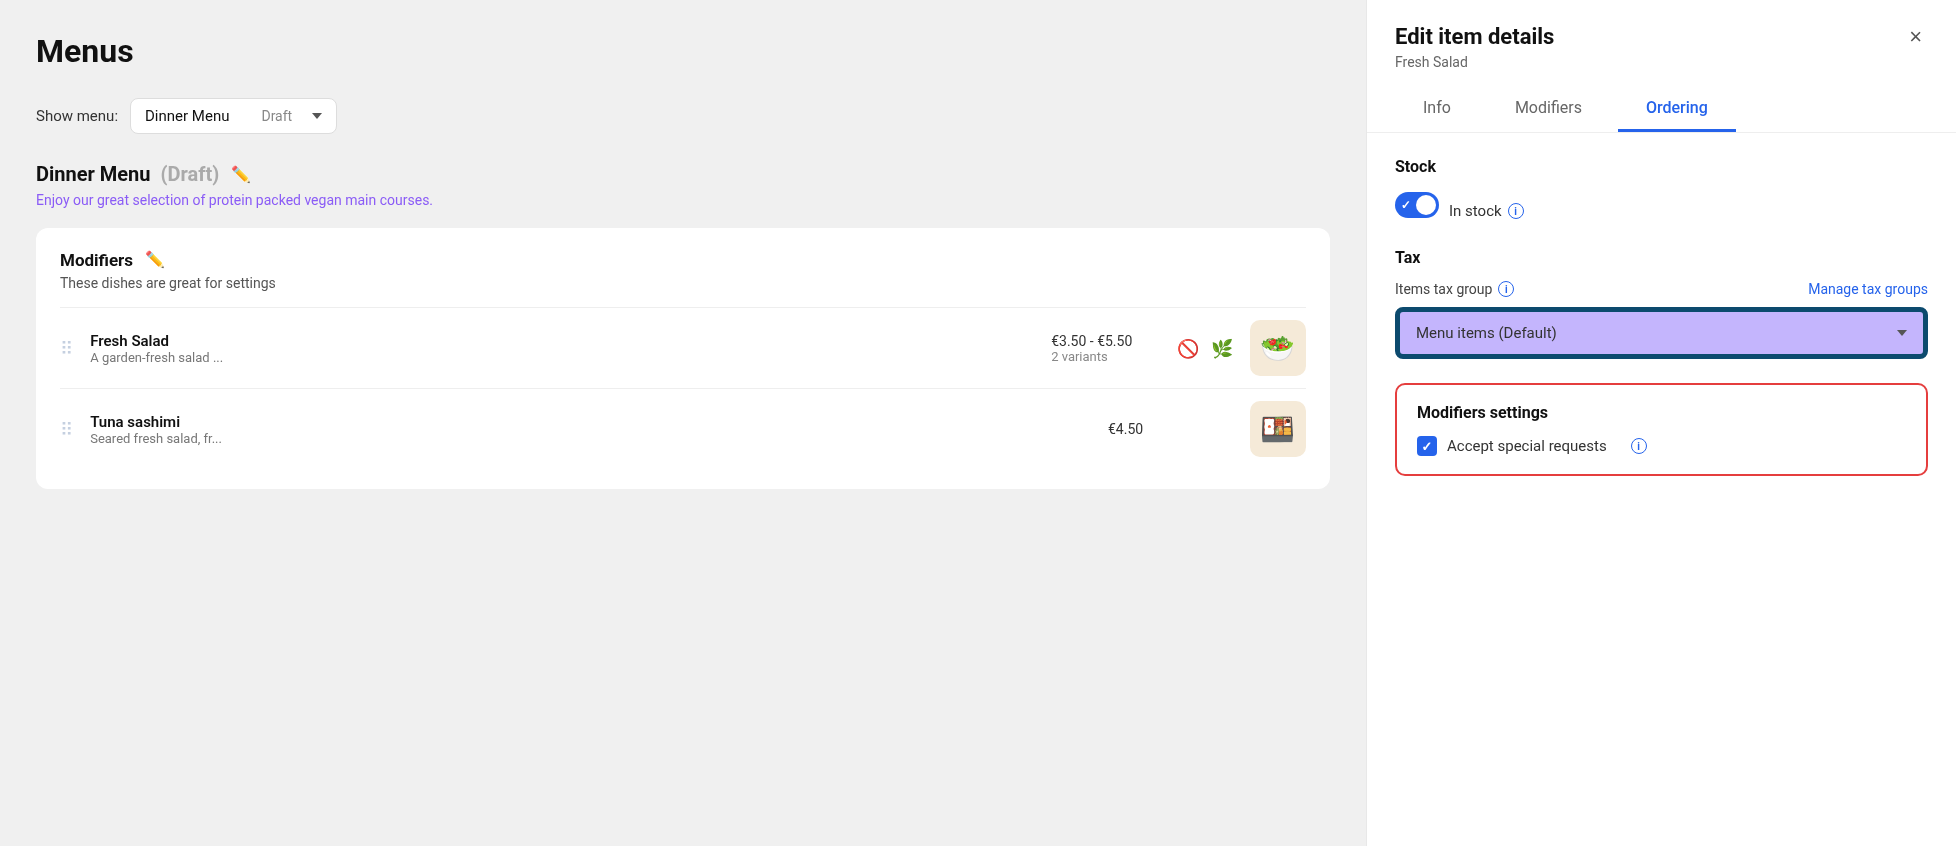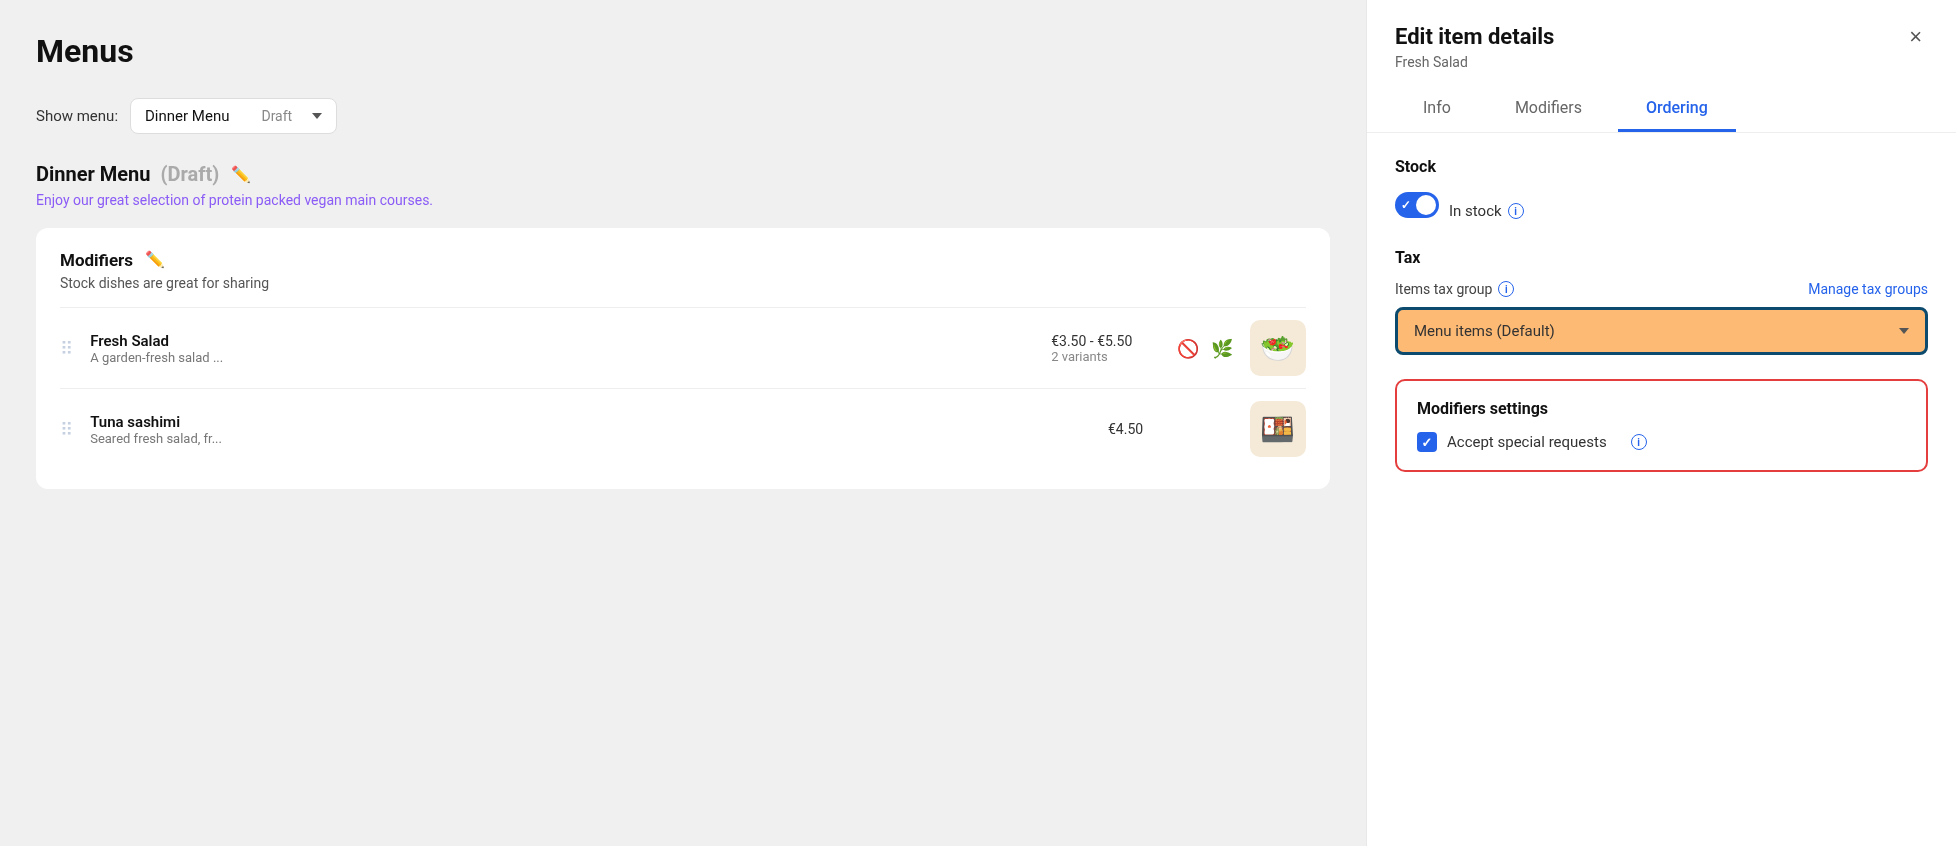--- a/index.html
+++ b/index.html
@@ -377,25 +377,25 @@
       font-size: 14px;
       color: #2563eb;
       cursor: pointer;
       text-decoration: none;
     }
 
     .tax-dropdown {
       display: flex;
       align-items: center;
       justify-content: space-between;
-      border: 3px solid #0c4a6e;
+      border: 5px solid #0c4a6e;
       border-radius: 8px;
       padding: 12px 16px;
       cursor: pointer;
-      background: #fdba74;
+      background: #c4b5fd;
     }
 
     .tax-dropdown-text {
       font-size: 15px;
       color: #333;
     }
 
     .additional-settings {
       border: 2px solid #e53e3e;
       border-radius: 10px;
@@ -469,21 +469,21 @@
     <span class="menu-section-draft">(Draft)</span>
     <button class="edit-icon-btn">✏️</button>
   </div>
   <p class="menu-section-desc">Enjoy our great selection of protein packed vegan main courses.</p>
 
   <div class="category-card">
     <div class="category-header">
       <span class="category-title">Modifiers</span>
       <button class="edit-icon-btn">✏️</button>
     </div>
-    <p class="category-desc">Stock dishes are great for sharing</p>
+    <p class="category-desc">These dishes are great for settings</p>
 
     <hr class="item-row-divider">
 
     <div class="menu-item-row">
       <span class="drag-handle">⠿</span>
       <div class="item-info">
         <div class="item-name">Fresh Salad</div>
         <div class="item-desc">A garden-fresh salad ...</div>
       </div>
       <div class="item-price-block">

